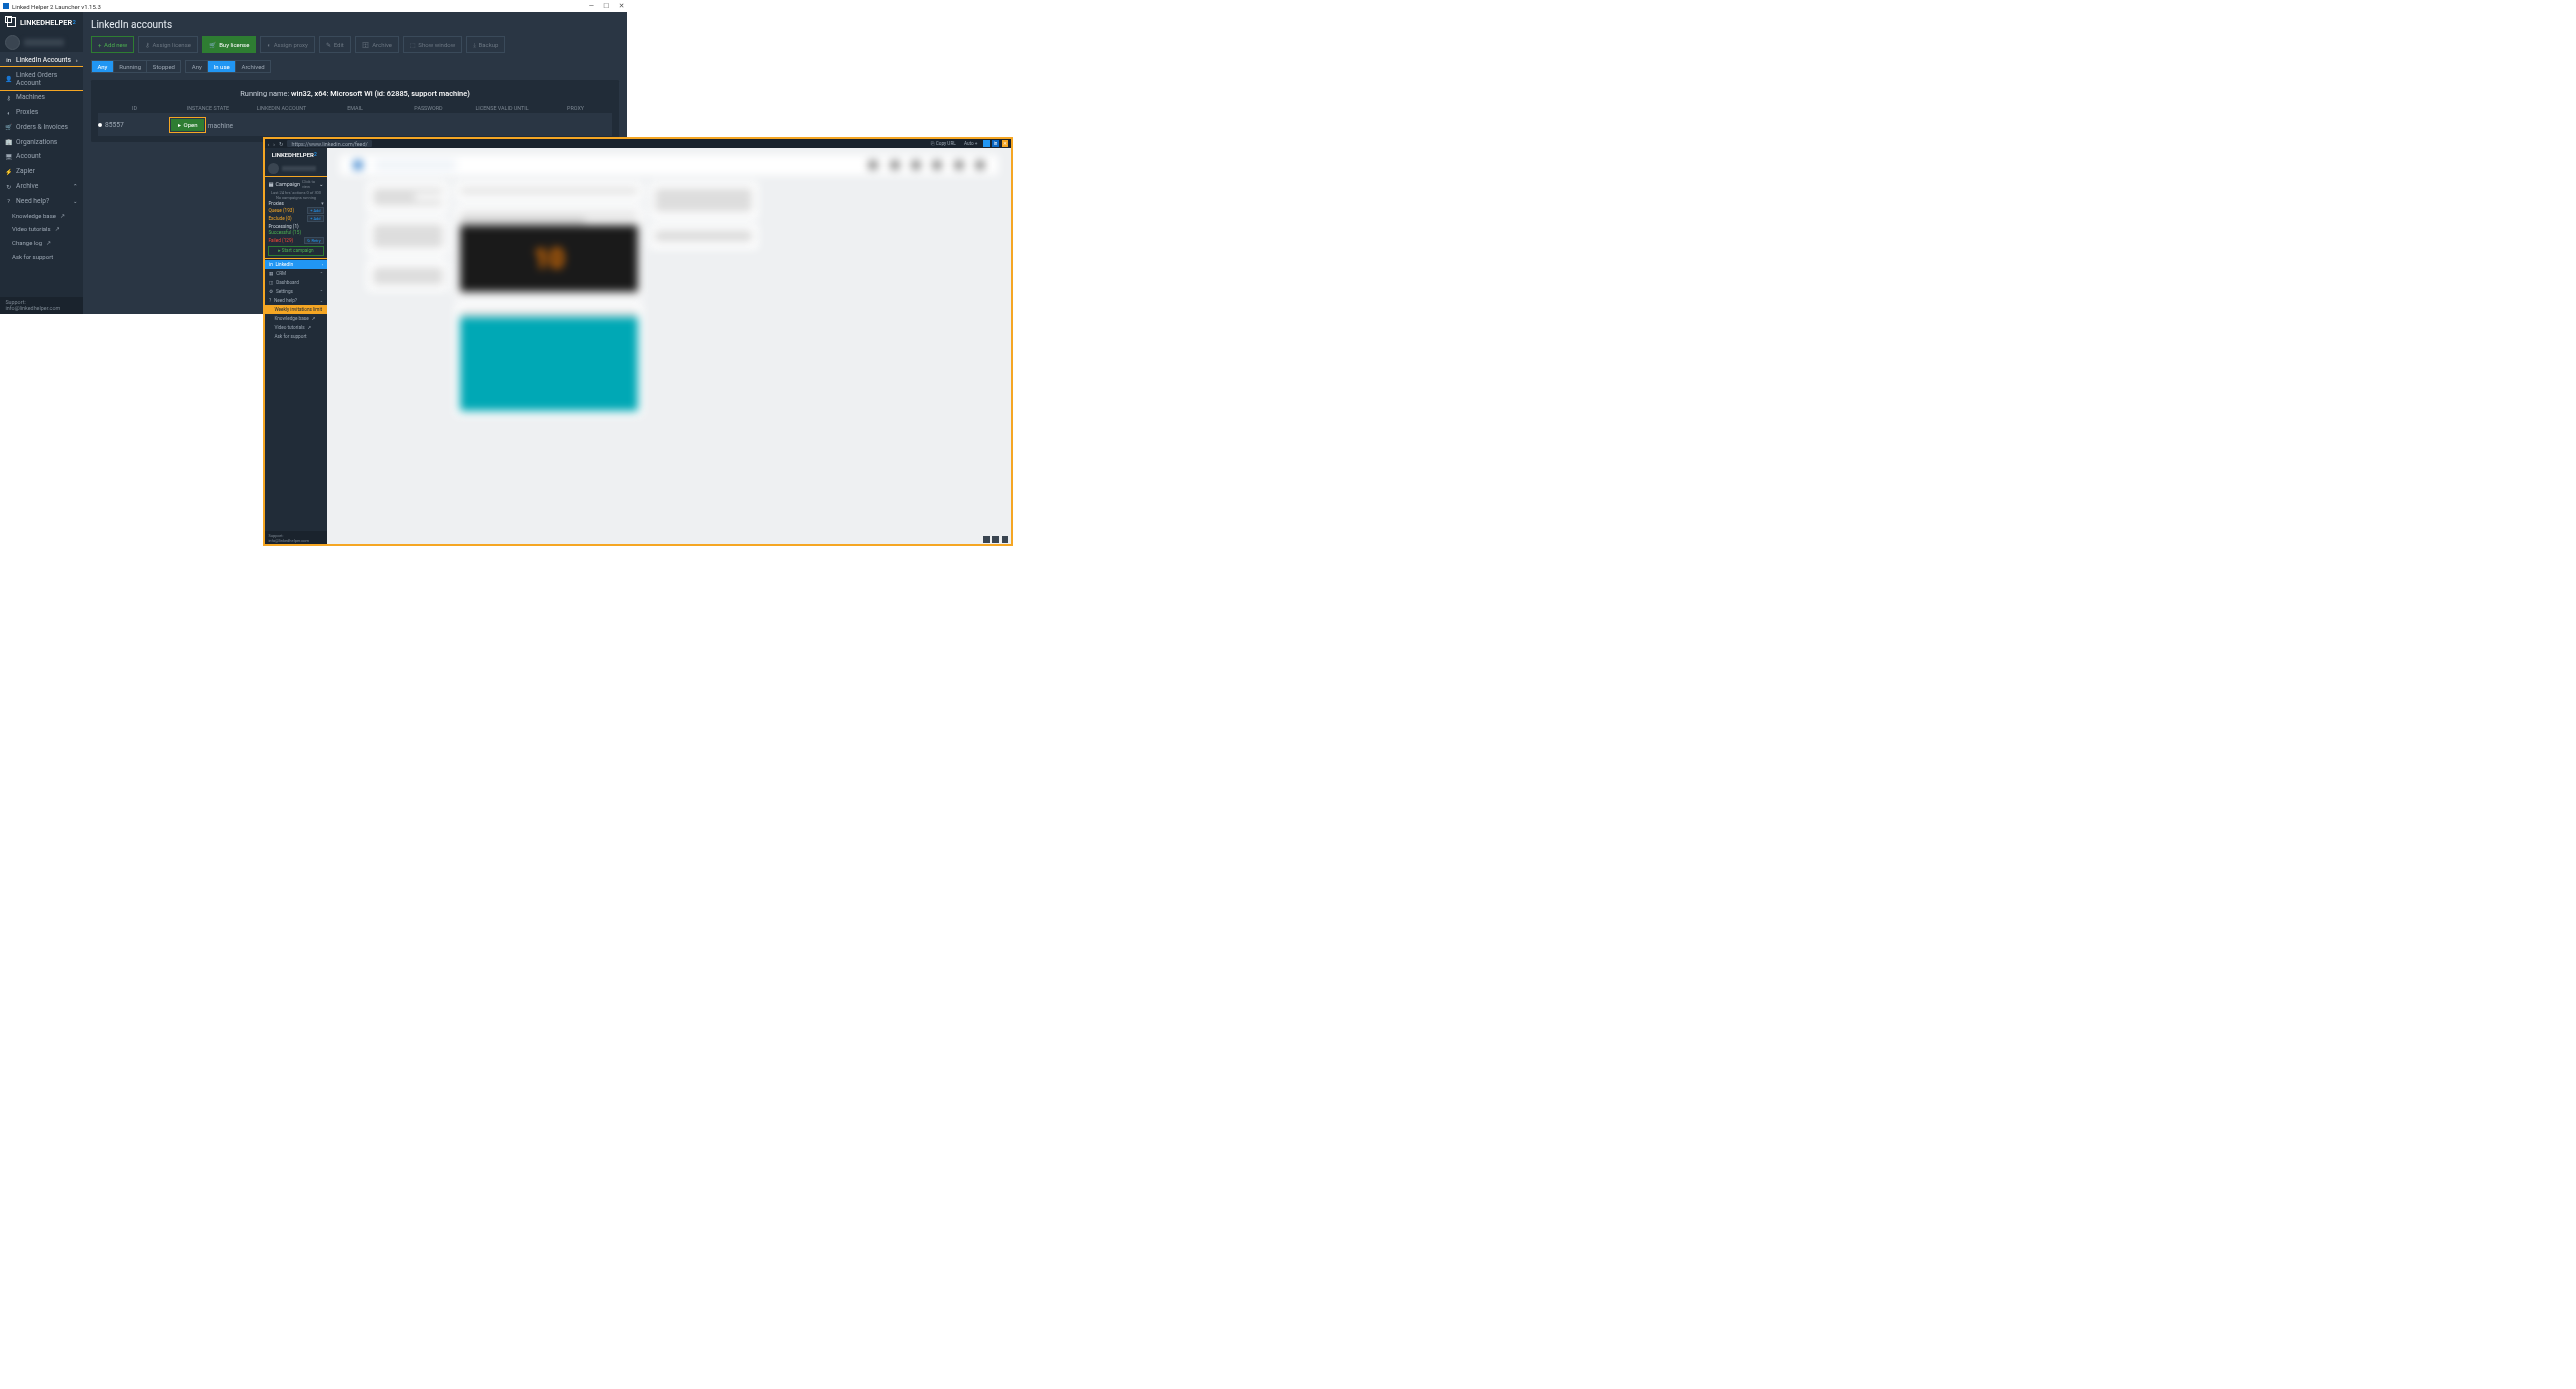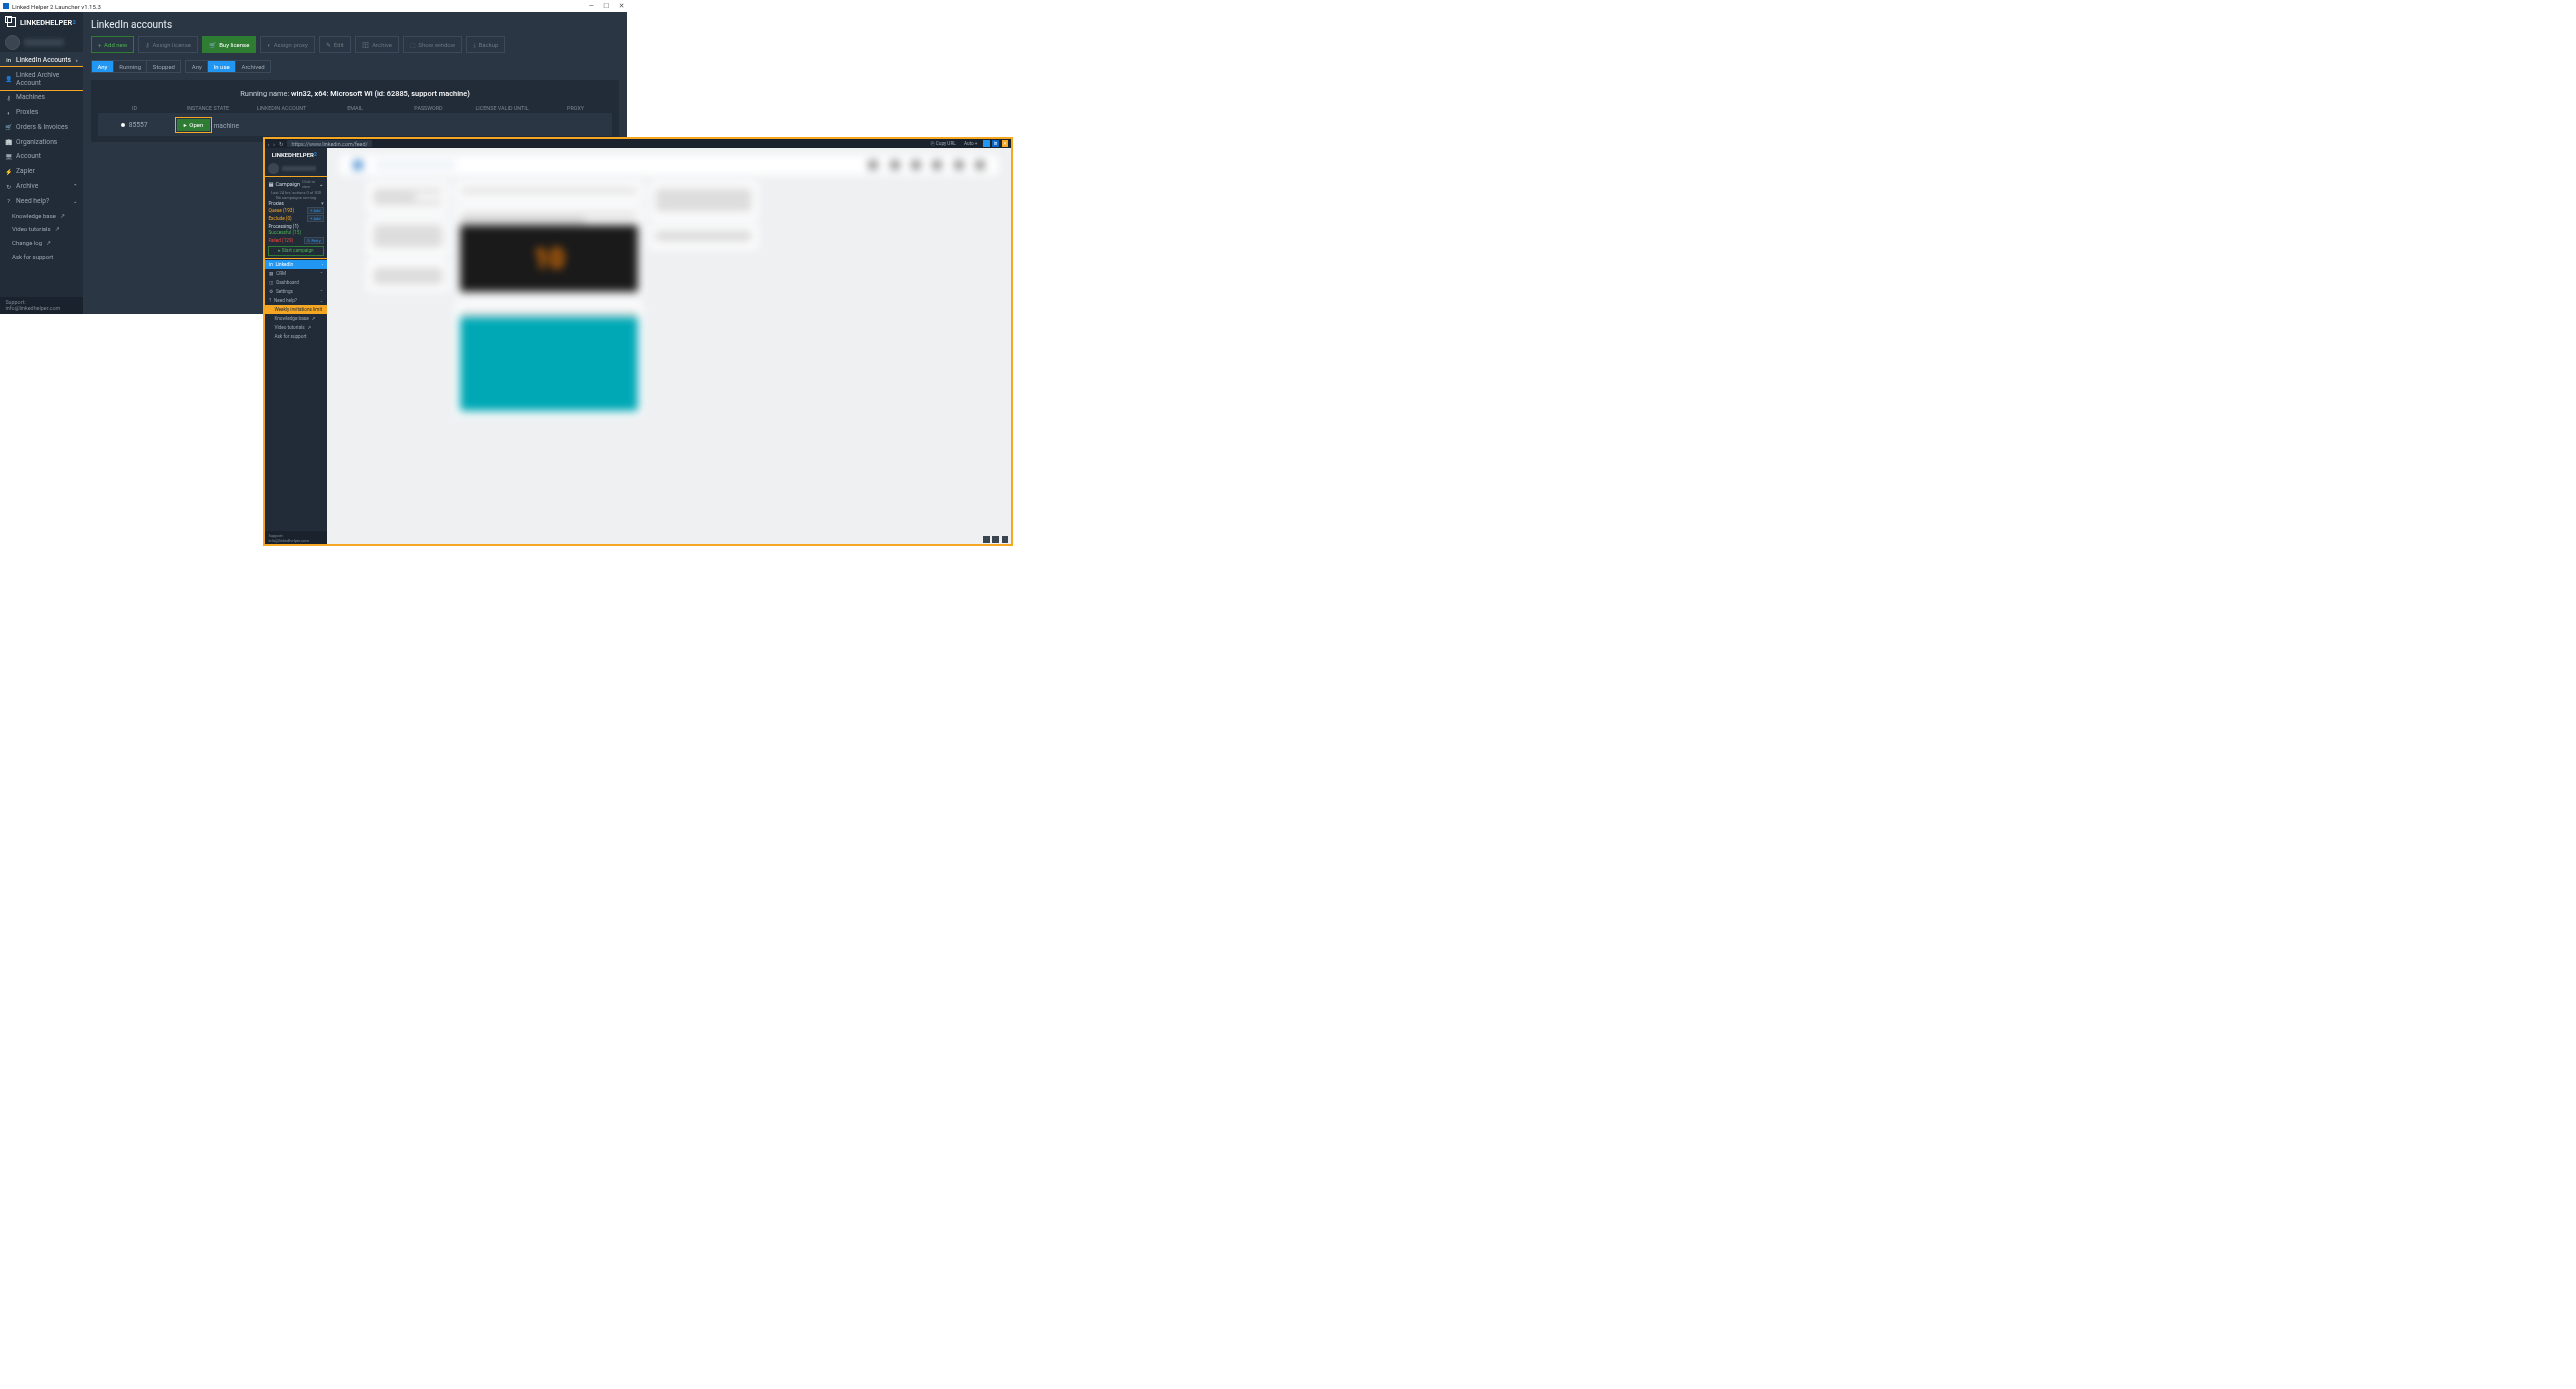--- a/index.html
+++ b/index.html
@@ -36,21 +36,21 @@
 .fgroup{display:flex;border:0.7px solid #3a4a5a;font-size:6px;}
 .fgroup span{padding:2px 5.4px;color:#9aa5b1;border-right:0.7px solid #3a4a5a;cursor:pointer;}
 .fgroup span:last-child{border-right:none;}
 .fgroup span.on{background:#2196f3;color:#fff;}
 .panel{background:#212c38;border-radius:1.3px;padding:5.4px 6.7px;}
 .machine{text-align:center;color:#c8d0d9;font-size:7.4px;padding:4px 0;}
 .machine b{color:#fff;font-weight:500;}
 .thead{display:flex;font-size:5.4px;color:#7a8590;padding:2.7px 0;}
 .thead>div{flex:1;text-align:center;}
 .trow{display:flex;align-items:center;padding:5.4px 0;font-size:6.7px;background:#2a3644;}
-.trow>div{flex:1;text-align:center;color:#9aa5b1;}
+.trow>div{flex:1;text-align:left;color:#9aa5b1;}
 .dot{width:4px;height:4px;border-radius:50%;background:#fff;display:inline-block;}
 .openbtn{display:inline-flex;align-items:center;gap:2.7px;padding:2.7px 6.7px;background:#2e7d32;color:#fff;font-size:6px;outline:1.3px solid #f5a623;outline-offset:1.3px;cursor:pointer;}
 
 
 .appwin{position:absolute;top:139px;left:265px;width:746px;height:405px;background:#212c38;outline:2px solid #f5a623;outline-offset:0;}
 .appwin .wbar{height:9.4px;background:#1a232d;display:flex;align-items:center;font-size:5.4px;color:#9aa5b1;padding:0 2.7px;gap:4px;}
 .wbar .url{background:#2a3644;padding:0.7px 4px;border-radius:1.3px;flex:0 0 auto;}
 .wbar .right{margin-left:auto;display:flex;gap:2.7px;align-items:center;}
 .wbar .chip{padding:0.7px 2.7px;font-size:4.7px;}
 .wbar .sqb{width:6.7px;height:6.7px;display:inline-flex;align-items:center;justify-content:center;color:#fff;font-size:4.7px;}
@@ -115,21 +115,21 @@
         <div class="avname"></div>
       </div>
       <ul class="nav">
         <li class="active">
             <span class="ic">in</span>
             <span>LinkedIn Accounts</span>
             <span class="chev">›</span>
           </li>
         <li class="hl">
             <span class="ic">👤</span>
-            <span>Linked Archive Account</span>
+            <span>Linked Orders Account</span>
           </li>
         <li>
             <span class="ic">⚷</span>
             <span>Machines</span>
           </li>
         <li>
             <span class="ic">◐</span>
             <span>Proxies</span>
           </li>
         <li>

